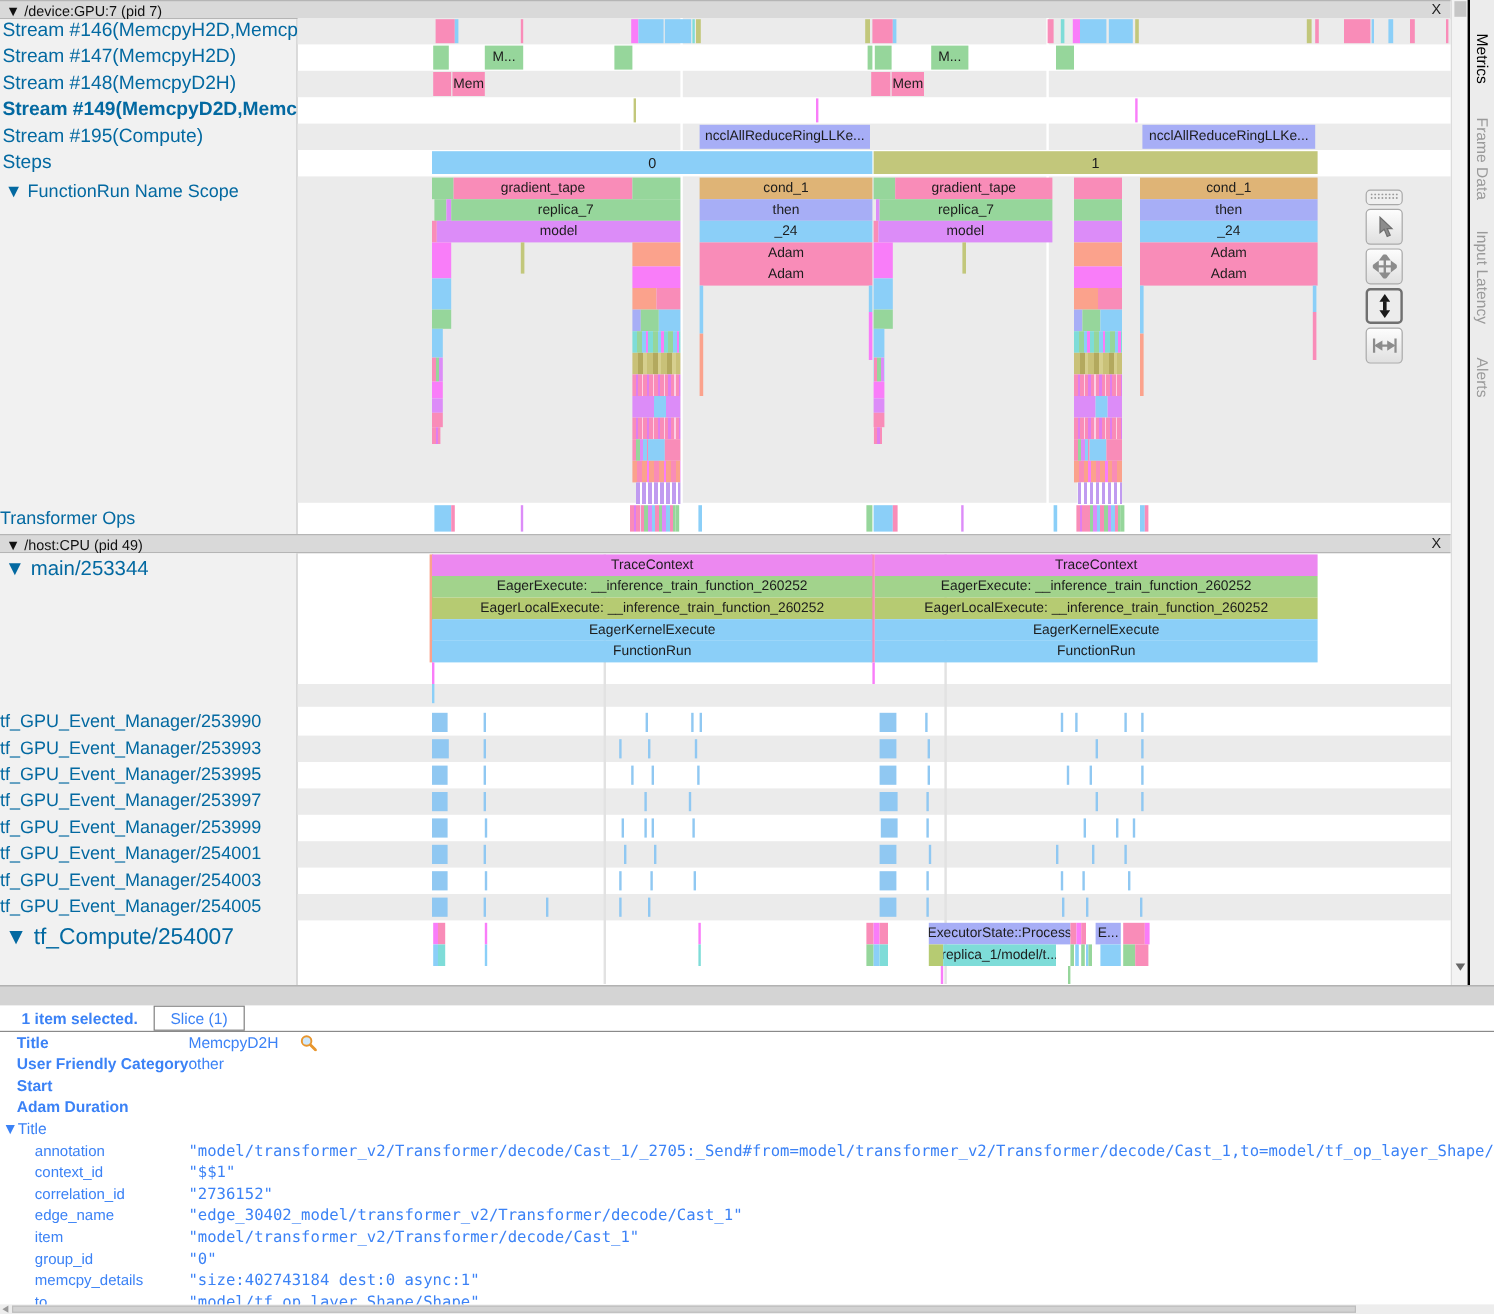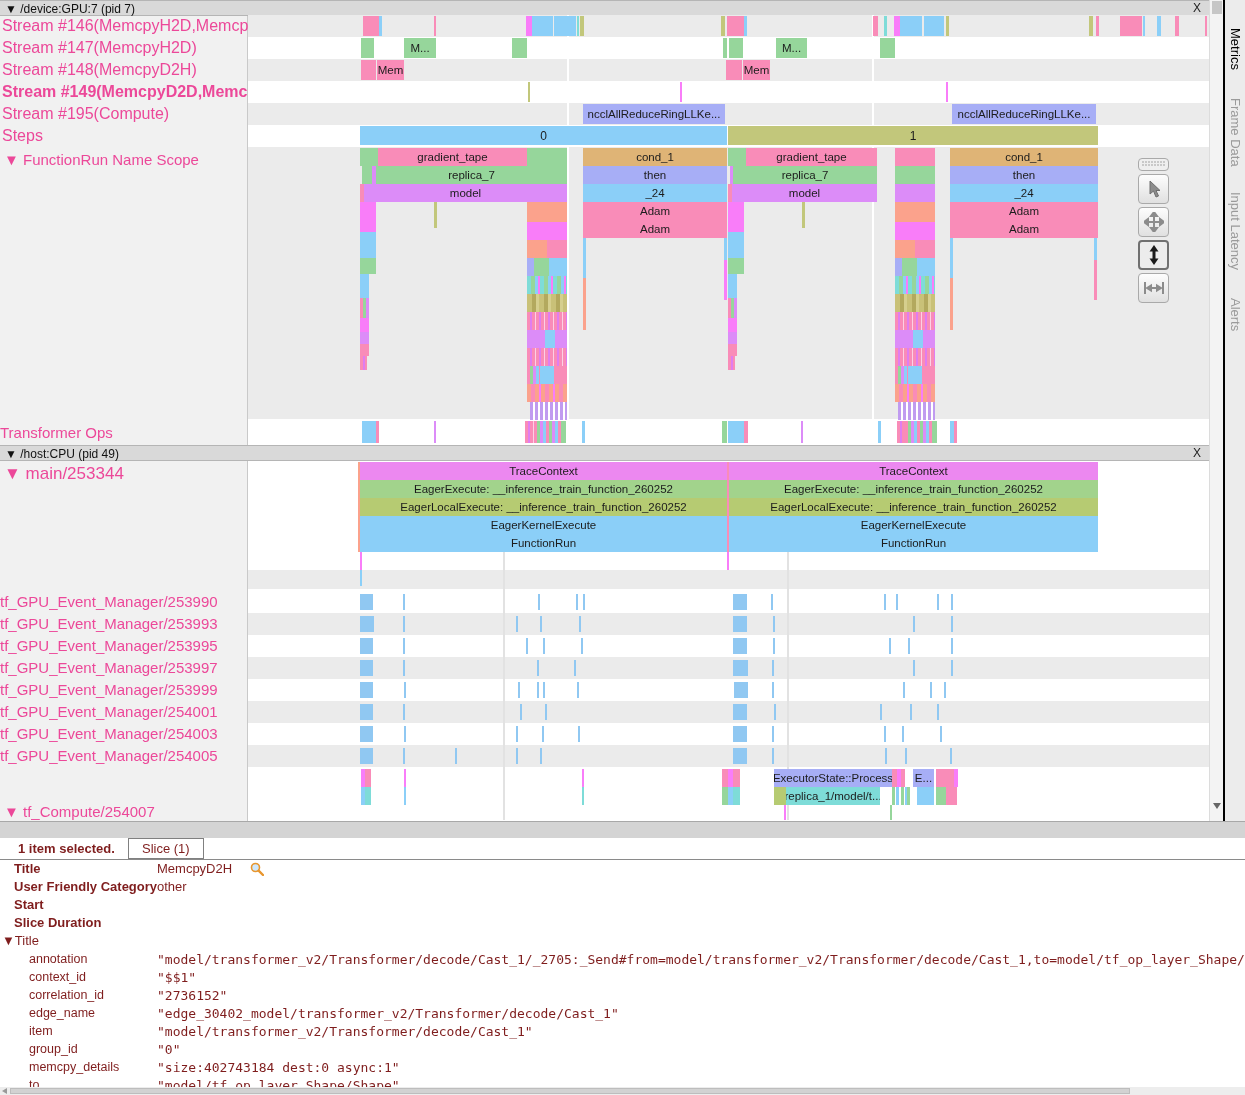--- a/index.html
+++ b/index.html
@@ -6,21 +6,21 @@
   #app{position:relative;width:1245px;height:1095px;overflow:hidden;background:#fff;
        font-family:"Liberation Sans",sans-serif;-webkit-font-smoothing:antialiased;}
   .hdr{position:absolute;left:0;width:1209px;height:16px;background:#d9d9d9;
        border-top:1px solid #b5b5b5;border-bottom:1px solid #b5b5b5;box-sizing:border-box;font-size:12px;color:#111;}
   .hdr .t{position:absolute;left:5px;top:1px;white-space:nowrap;}
   .hdr .x{position:absolute;right:8px;top:0px;font-size:12px;color:#222;}
   .labelcol{position:absolute;left:0;width:248px;background:#f1f1f1;border-right:1px solid #c9c9c9;box-sizing:border-box;}
   .stripe,.gridline{position:absolute;}
   .seg{position:absolute;box-sizing:border-box;display:flex;align-items:center;justify-content:center;
        overflow:hidden;white-space:nowrap;font-size:11.5px;color:#1c1c1c;}
-  .rowlabel{position:absolute;color:#ec4899;white-space:nowrap;max-width:246px;overflow:hidden;}
+  .rowlabel{position:absolute;color:#0369a1;white-space:nowrap;max-width:246px;overflow:hidden;}
   
   .ps-pink  {background:repeating-linear-gradient(90deg,#f98cb8 0 3px,#e07df0 3px 5px,#f98cb8 5px 8px,#fdd0e4 8px 9px);}
   .ps-multi {background:repeating-linear-gradient(90deg,#f98cb8 0 3px,#96d69b 3px 6px,#dc8cf8 6px 9px,#8bcff8 9px 12px);}
   .ps-cyan  {background:repeating-linear-gradient(90deg,#7edcd8 0 4px,#96d69b 4px 8px,#8bcff8 8px 11px,#f97df9 11px 13px);}
   .ps-khaki {background:repeating-linear-gradient(90deg,#c9c178 0 5px,#b3a95e 5px 9px,#d6cf8e 9px 12px);}
   .ps-salmon{background:repeating-linear-gradient(90deg,#fba28c 0 4px,#f98cb8 4px 8px,#fba28c 8px 12px,#f97df9 12px 14px);}
   .pc-purple{background:repeating-linear-gradient(90deg,#c09bf0 0 3px,#ffffff 3px 5px);}
   
   #toolbar{position:absolute;left:1138px;top:158px;width:33px;}
   .tool{position:relative;width:31px;height:30px;margin:0 0 3px 0;border:1px solid #a9a9a9;border-radius:4px;
@@ -30,21 +30,21 @@
   
   #sidebar{position:absolute;left:1223px;top:0;width:22px;height:821px;background:#ececec;border-left:2px solid #000;box-sizing:border-box;}
   .vtab{position:absolute;left:3px;writing-mode:vertical-rl;font-size:13px;color:#9a9a9a;white-space:nowrap;}
   .vtab.active{color:#000;}
   
   #vscroll{position:absolute;left:1209px;top:0;width:14px;height:821px;background:#f3f3f3;border-left:1px solid #dcdcdc;box-sizing:border-box;}
   #vthumb{position:absolute;left:2px;top:1px;width:10px;height:13px;background:#c6c6c6;}
   #varrow{position:absolute;left:3px;top:803px;width:0;height:0;border-left:4px solid transparent;border-right:4px solid transparent;border-top:6px solid #666;}
   #grayband{position:absolute;left:0;top:821px;width:1245px;height:17px;background:#d4d4d4;border-top:1px solid #a8a8a8;box-sizing:border-box;}
   
-  #details{position:absolute;left:0;top:838px;width:1245px;height:218px;background:#fff;font-size:13px;color:#7f1d1d;}
+  #details{position:absolute;left:0;top:838px;width:1245px;height:218px;background:#fff;font-size:13px;color:#3b82f6;}
   #details .bar-line{position:absolute;left:0;top:21px;width:100%;height:1px;background:#8a8a8a;}
   #sel-count{position:absolute;left:18px;top:3px;font-weight:bold;}
   #slice-tab{position:absolute;left:128px;top:0px;height:21px;padding:2px 13px 0 13px;border:1px solid #808080;background:#fff;box-sizing:border-box;}
   .frow{position:absolute;white-space:nowrap;}
   .flabel{position:absolute;left:14px;font-weight:bold;}
   .alabel{position:absolute;left:29px;font-size:12.5px;}
   .fvalue{position:absolute;left:157px;}
   .avalue{position:absolute;left:157px;font-family:"DejaVu Sans Mono",monospace;font-size:13px;white-space:nowrap;}
   #args-hdr{position:absolute;left:2px;}
   #hscroll{position:absolute;left:0;top:1087px;width:1245px;height:8px;background:#ededed;}
@@ -371,21 +371,21 @@
       <div class="rowlabel" style="left: 0px; top: 424px; font-size: 15px;">Transformer Ops</div>
       <div class="rowlabel" style="left: 4px; top: 464px; font-size: 17px;">▼  main/253344</div>
       <div class="rowlabel" style="left: 0px; top: 593px; font-size: 15px;">tf_GPU_Event_Manager/253990</div>
       <div class="rowlabel" style="left: 0px; top: 615px; font-size: 15px;">tf_GPU_Event_Manager/253993</div>
       <div class="rowlabel" style="left: 0px; top: 637px; font-size: 15px;">tf_GPU_Event_Manager/253995</div>
       <div class="rowlabel" style="left: 0px; top: 659px; font-size: 15px;">tf_GPU_Event_Manager/253997</div>
       <div class="rowlabel" style="left: 0px; top: 681px; font-size: 15px;">tf_GPU_Event_Manager/253999</div>
       <div class="rowlabel" style="left: 0px; top: 703px; font-size: 15px;">tf_GPU_Event_Manager/254001</div>
       <div class="rowlabel" style="left: 0px; top: 725px; font-size: 15px;">tf_GPU_Event_Manager/254003</div>
       <div class="rowlabel" style="left: 0px; top: 747px; font-size: 15px;">tf_GPU_Event_Manager/254005</div>
-      <div class="rowlabel" style="left: 4px; top: 803px; font-size: 15px;">▼  tf_Compute/254007</div>
+      <div class="rowlabel" style="left: 4px; top: 771px; font-size: 19px;">▼  tf_Compute/254007</div>
     </div>
 
   <div id="toolbar">
     <div class="tool grip">
       <svg width="23" height="7">
           <g fill="#9a9a9a">
             <circle cx="1" cy="1" r="0.8"></circle>
             <circle cx="4" cy="1" r="0.8"></circle>
             <circle cx="7" cy="1" r="0.8"></circle>
             <circle cx="10" cy="1" r="0.8"></circle>
@@ -482,21 +482,21 @@
     </div>
     <div class="frow" style="top:41px;">
       <span class="flabel">User Friendly Category</span>
       <span class="fvalue">other</span>
     </div>
     <div class="frow" style="top:59px;">
       <span class="flabel">Start</span>
       <span class="fvalue"></span>
     </div>
     <div class="frow" style="top:77px;">
-      <span class="flabel">Slice Duration</span>
+      <span class="flabel">Adam Duration</span>
       <span class="fvalue"></span>
     </div>
     <div class="frow" style="top:95px;">
       <span id="args-hdr">▼Title</span>
     </div>
 
     <div class="frow" style="top:114px;">
       <span class="alabel">annotation</span>
         <span class="avalue">"model/transformer_v2/Transformer/decode/Cast_1/_2705:_Send#from=model/transformer_v2/Transformer/decode/Cast_1,to=model/tf_op_layer_Shape/Shape#::#edge_30402_model/transformer_v2/Transformer/decode/Cast_1"</span>
     </div>

